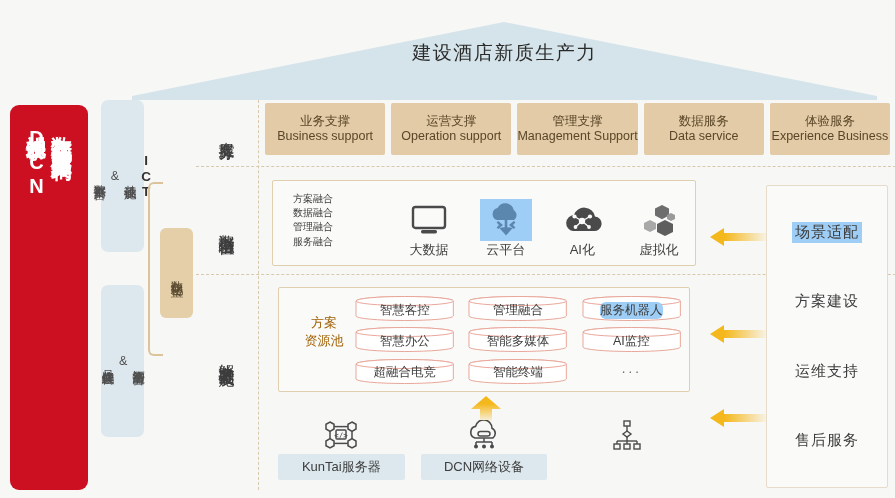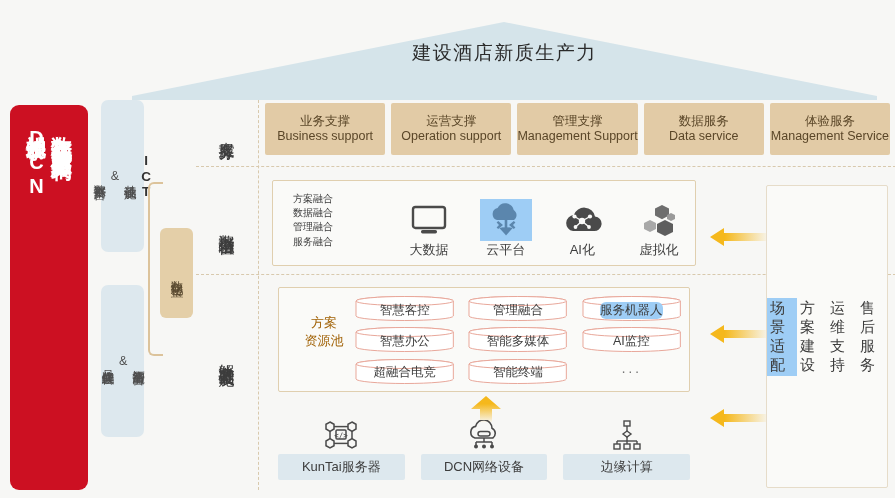--- a/index.html
+++ b/index.html
@@ -150,21 +150,21 @@
   .infra-item .cap{
     width:100%;height:26px;background:#dde8ee;border-radius:2px;
     display:flex;align-items:center;justify-content:center;
     font-size:13px;color:#3d3d3d;margin-top:3px;
   }
 
   
   #right-panel{
     position:absolute;left:766px;top:185px;width:122px;height:303px;
     background:#fafaf8;border:1px solid #e6dcc9;border-radius:2px;
-    display:flex;justify-content:space-around;
+    display:flex;flex-direction:column;justify-content:space-around;
     align-items:center;padding:12px 0;box-sizing:border-box;
   }
   .right-item{font-size:15px;color:#3d3d3d;letter-spacing:1px;padding:1px 3px;}
   .right-item.hl{background:#9ecdf5;}
 
   
   .arrow-left{position:absolute;width:58px;height:20px;}
   .arrow-up{position:absolute;width:34px;height:26px;}
 </style>
 </head>
@@ -230,21 +230,21 @@
     <div class="support-box">
       <div class="cn">管理支撑</div>
       <div class="en">Management Support</div>
     </div>
     <div class="support-box">
       <div class="cn">数据服务</div>
       <div class="en">Data service</div>
     </div>
     <div class="support-box">
       <div class="cn">体验服务</div>
-      <div class="en">Management Service</div>
+      <div class="en">Experience Business</div>
     </div>
   </div>
 
   <div class="panel" id="data-panel">
     <div class="fusion-words">
       <div>方案融合</div>
       <div>数据融合</div>
       <div>管理融合</div>
       <div>服务融合</div>
     </div>
@@ -466,21 +466,20 @@
             <line x1="7" y1="21" x2="27" y2="21"></line>
             <line x1="7" y1="21" x2="7" y2="24"></line>
             <line x1="17" y1="21" x2="17" y2="24"></line>
             <line x1="27" y1="21" x2="27" y2="24"></line>
             <rect x="4" y="24" width="6" height="5"></rect>
             <rect x="14" y="24" width="6" height="5"></rect>
             <rect x="24" y="24" width="6" height="5"></rect>
           </g>
         </svg>
       </div>
-      <div class="cap">边缘计算</div>
     </div>
 
   </div>
 
   <div class="arrow-left" style="left:710px;top:227px;">
     <svg width="58" height="20" viewBox="0 0 58 20">
       <defs>
         <linearGradient id="gL1" x1="1" y1="0" x2="0" y2="0">
           <stop offset="0%" stop-color="#f5b81c" stop-opacity="0.04"></stop>
           <stop offset="75%" stop-color="#f5b81c" stop-opacity="1"></stop>

